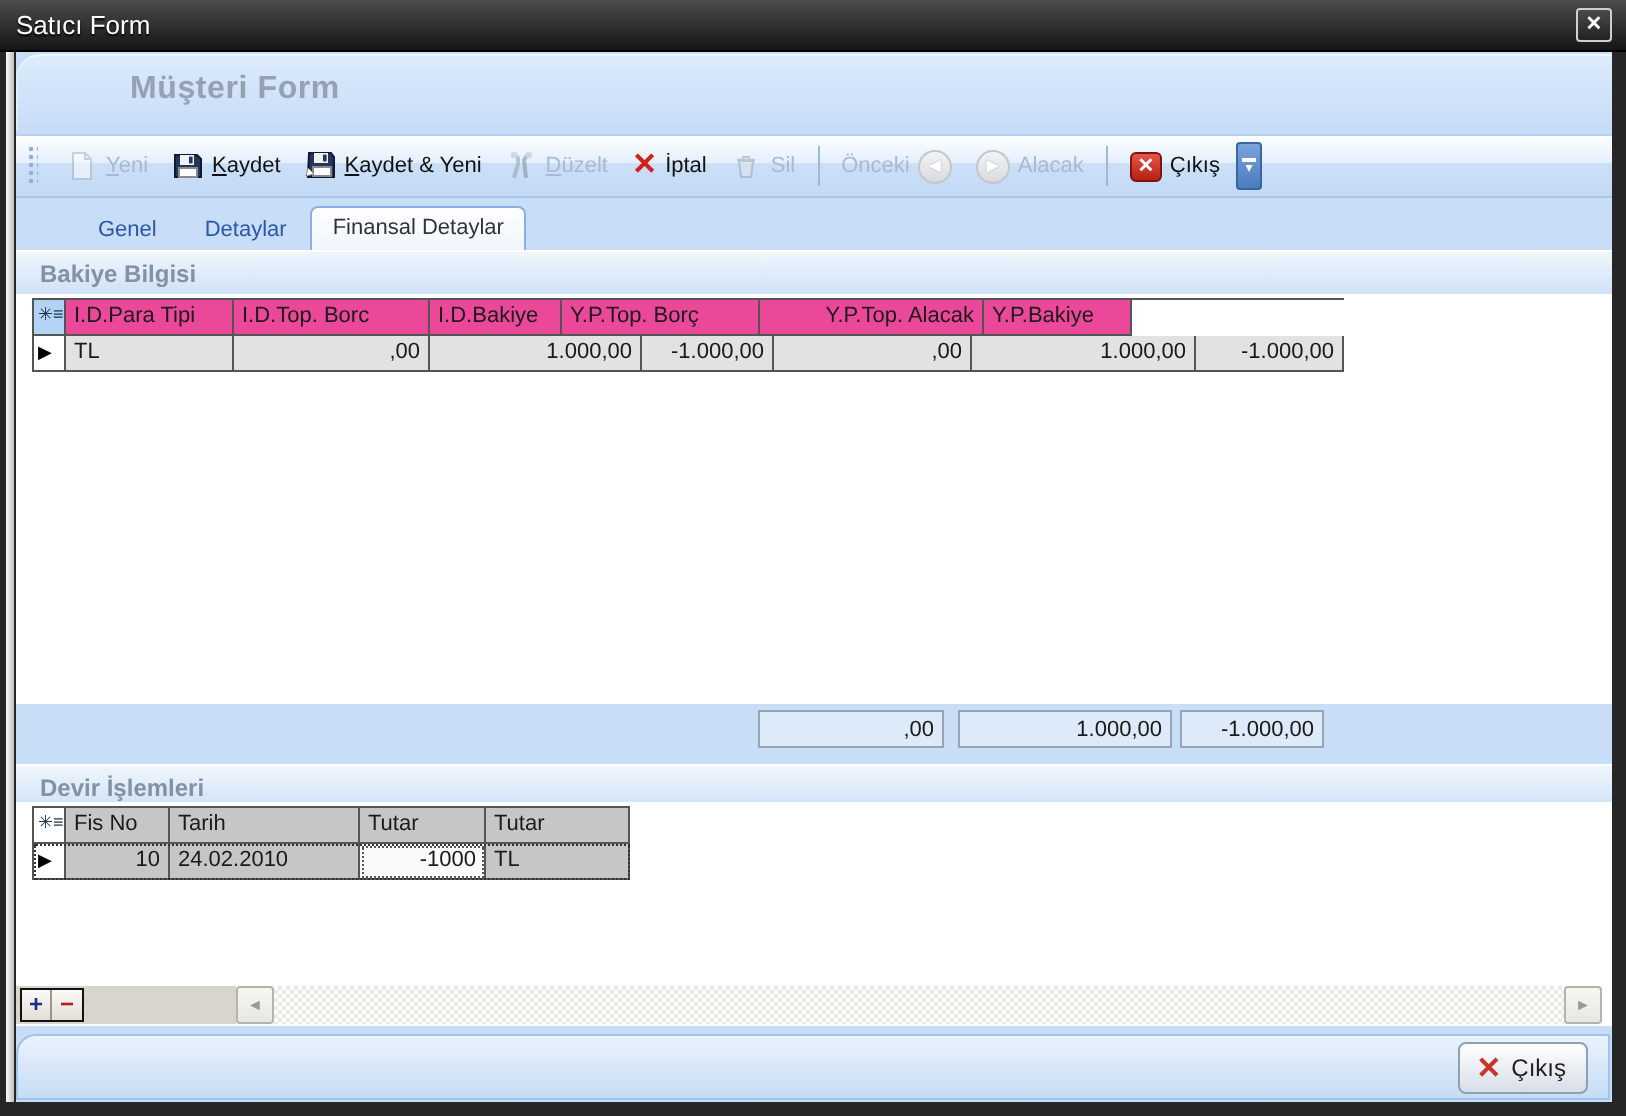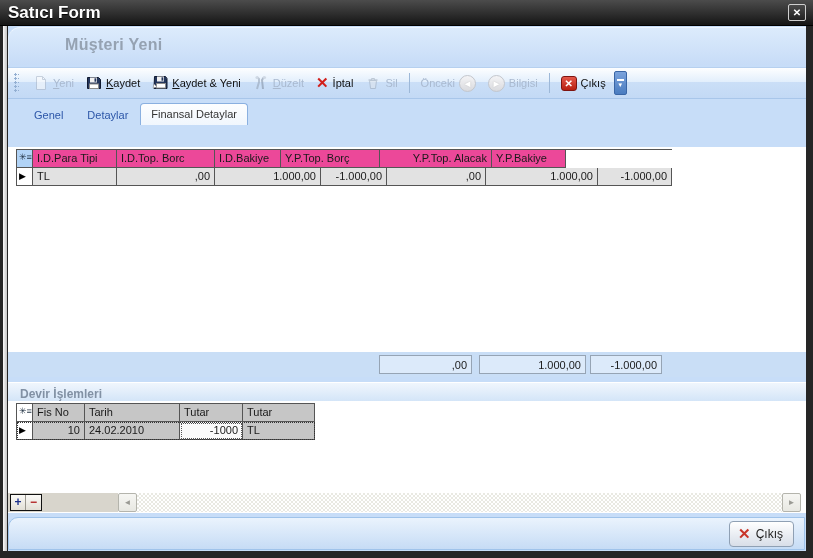--- a/index.html
+++ b/index.html
@@ -5,21 +5,21 @@
   * { box-sizing: border-box; margin: 0; padding: 0; }
   html,body { width:813px; height:558px; overflow:hidden; }
   body { font-family:"Liberation Sans", sans-serif; font-size:11px; color:#1a1a1a; }
 
   .window { position:relative; width:813px; height:558px; background:#262626; overflow:hidden; }
 
   
   .titlebar { position:absolute; left:0; top:0; width:813px; height:26px;
     background:linear-gradient(#4c4c4c,#2e2e2e 55%,#151515);
     border-bottom:1px solid #000; display:flex; align-items:center; }
-  .titlebar .title { color:#fff; font-weight:bold; font-size:17px; padding-left:8px; text-shadow:0 1px 1px #000; }
+  .titlebar .title { color:#fff; font-weight:normal; font-size:13px; padding-left:8px; text-shadow:0 1px 1px #000; }
   .btn-close { position:absolute; right:7px; top:4px; width:18px; height:17px;
     background:linear-gradient(#4a4a4a,#222); border:1px solid #cfcfcf; border-radius:2px;
     color:#fff; font-weight:bold; font-size:10px; line-height:15px; text-align:center; cursor:default; }
 
   
   .content { position:absolute; left:8px; top:26px; width:798px; height:525px; background:#c7ddf8; }
   .left-strip { position:absolute; left:3px; top:26px; width:4px; height:525px;
     background:linear-gradient(to right,#fafafa,#c2c2c2); }
 
   
@@ -52,21 +52,21 @@
   .exit-sq { width:16px; height:15px; border-radius:3px;
     background:linear-gradient(#e4574a,#b71f12); border:1px solid #7e1410;
     color:#fff; font-weight:bold; font-size:10px; line-height:13px; text-align:center; }
   .tb-overflow { width:13px; height:24px; margin-left:2px;
     background:linear-gradient(#7ba3dc,#4a7cc0); border:1px solid #3a66a6; border-radius:2px;
     display:flex; flex-direction:column; align-items:center; justify-content:center; gap:1px; }
   .tb-overflow .bar { width:7px; height:2px; background:#fff; }
   .tb-overflow .chev { color:#fff; font-size:7px; line-height:5px; }
 
   
-  .tabstrip { position:absolute; left:0; top:76px; width:798px; height:23px; display:flex; align-items:flex-end; padding-left:14px; }
+  .tabstrip { position:absolute; left:0; top:76px; width:798px; height:23px; display:flex; align-items:flex-end; padding-left:29px; }
   .tab { padding:4px 12px 4px 12px; color:#2c56a8; font-size:11px; }
   .tab.active { background:linear-gradient(#fdfeff,#f0f6fd); border:1px solid #8ab0e0; border-bottom:none;
     border-radius:4px 4px 0 0; color:#333; padding:4px 10px 5px 10px; }
 
   
   .group-hdr { position:absolute; left:0; width:798px; height:22px;
     background:linear-gradient(#f0f6fd,#cfe2f7); border-top:1px solid #ffffff;
     font-weight:bold; font-size:12px; color:#8291a4; padding:4px 0 0 12px; }
 
   
@@ -127,21 +127,21 @@
     <div class="btn-close">
       <span>✕</span>
     </div>
   </div>
 
   <div class="left-strip"></div>
 
   <div class="content">
 
     <div class="caption">
-      <span class="cap-text">Müşteri Yeni</span>
+      <span class="cap-text">Müşteri Form</span>
     </div>
 
     <div class="toolbar">
       <div class="grip"></div>
 
       <div class="tb-btn disabled">
         <svg class="icon16 dim" viewBox="0 0 16 16">
           <path d="M3.5 1.5h6l3 3v10h-9z" fill="#fdfdfd" stroke="#a9b4c4"></path>
           <path d="M9.5 1.5v3h3" fill="none" stroke="#a9b4c4"></path>
         </svg>
@@ -195,21 +195,21 @@
 
       <div class="tb-sep"></div>
 
       <div class="tb-btn disabled">
         <span class="lbl">Önceki</span>
         <span class="circ">◄</span>
       </div>
 
       <div class="tb-btn disabled">
         <span class="circ">►</span>
-        <span class="lbl">Bilgisi</span>
+        <span class="lbl">Alacak</span>
       </div>
 
       <div class="tb-sep"></div>
 
       <div class="tb-btn enabled">
         <span class="exit-sq">✕</span>
         <span class="lbl">Çıkış</span>
       </div>
 
       <div class="tb-overflow">
@@ -217,20 +217,21 @@
         <span class="chev">▾</span>
       </div>
     </div>
 
     <div class="tabstrip">
       <div class="tab">Genel</div>
       <div class="tab">Detaylar</div>
       <div class="tab active">Finansal Detaylar</div>
     </div>
 
+    <div class="group-hdr" style="top:99px;">Bakiye Bilgisi</div>
 
     <div class="white-box" style="top:121px; height:205px;">
       <div class="grid" style="left:8px; top:2px;">
         <div class="grow ghead">
           <div class="gcell ind" style="width:16px;">✳≡</div>
           <div class="gcell" style="width:84px;">I.D.Para Tipi</div>
           <div class="gcell" style="width:98px;">I.D.Top. Borc</div>
           <div class="gcell" style="width:66px;">I.D.Bakiye</div>
           <div class="gcell" style="width:99px;">Y.P.Top. Borç</div>
           <div class="gcell" style="width:112px;text-align:right;">Y.P.Top. Alacak</div>

